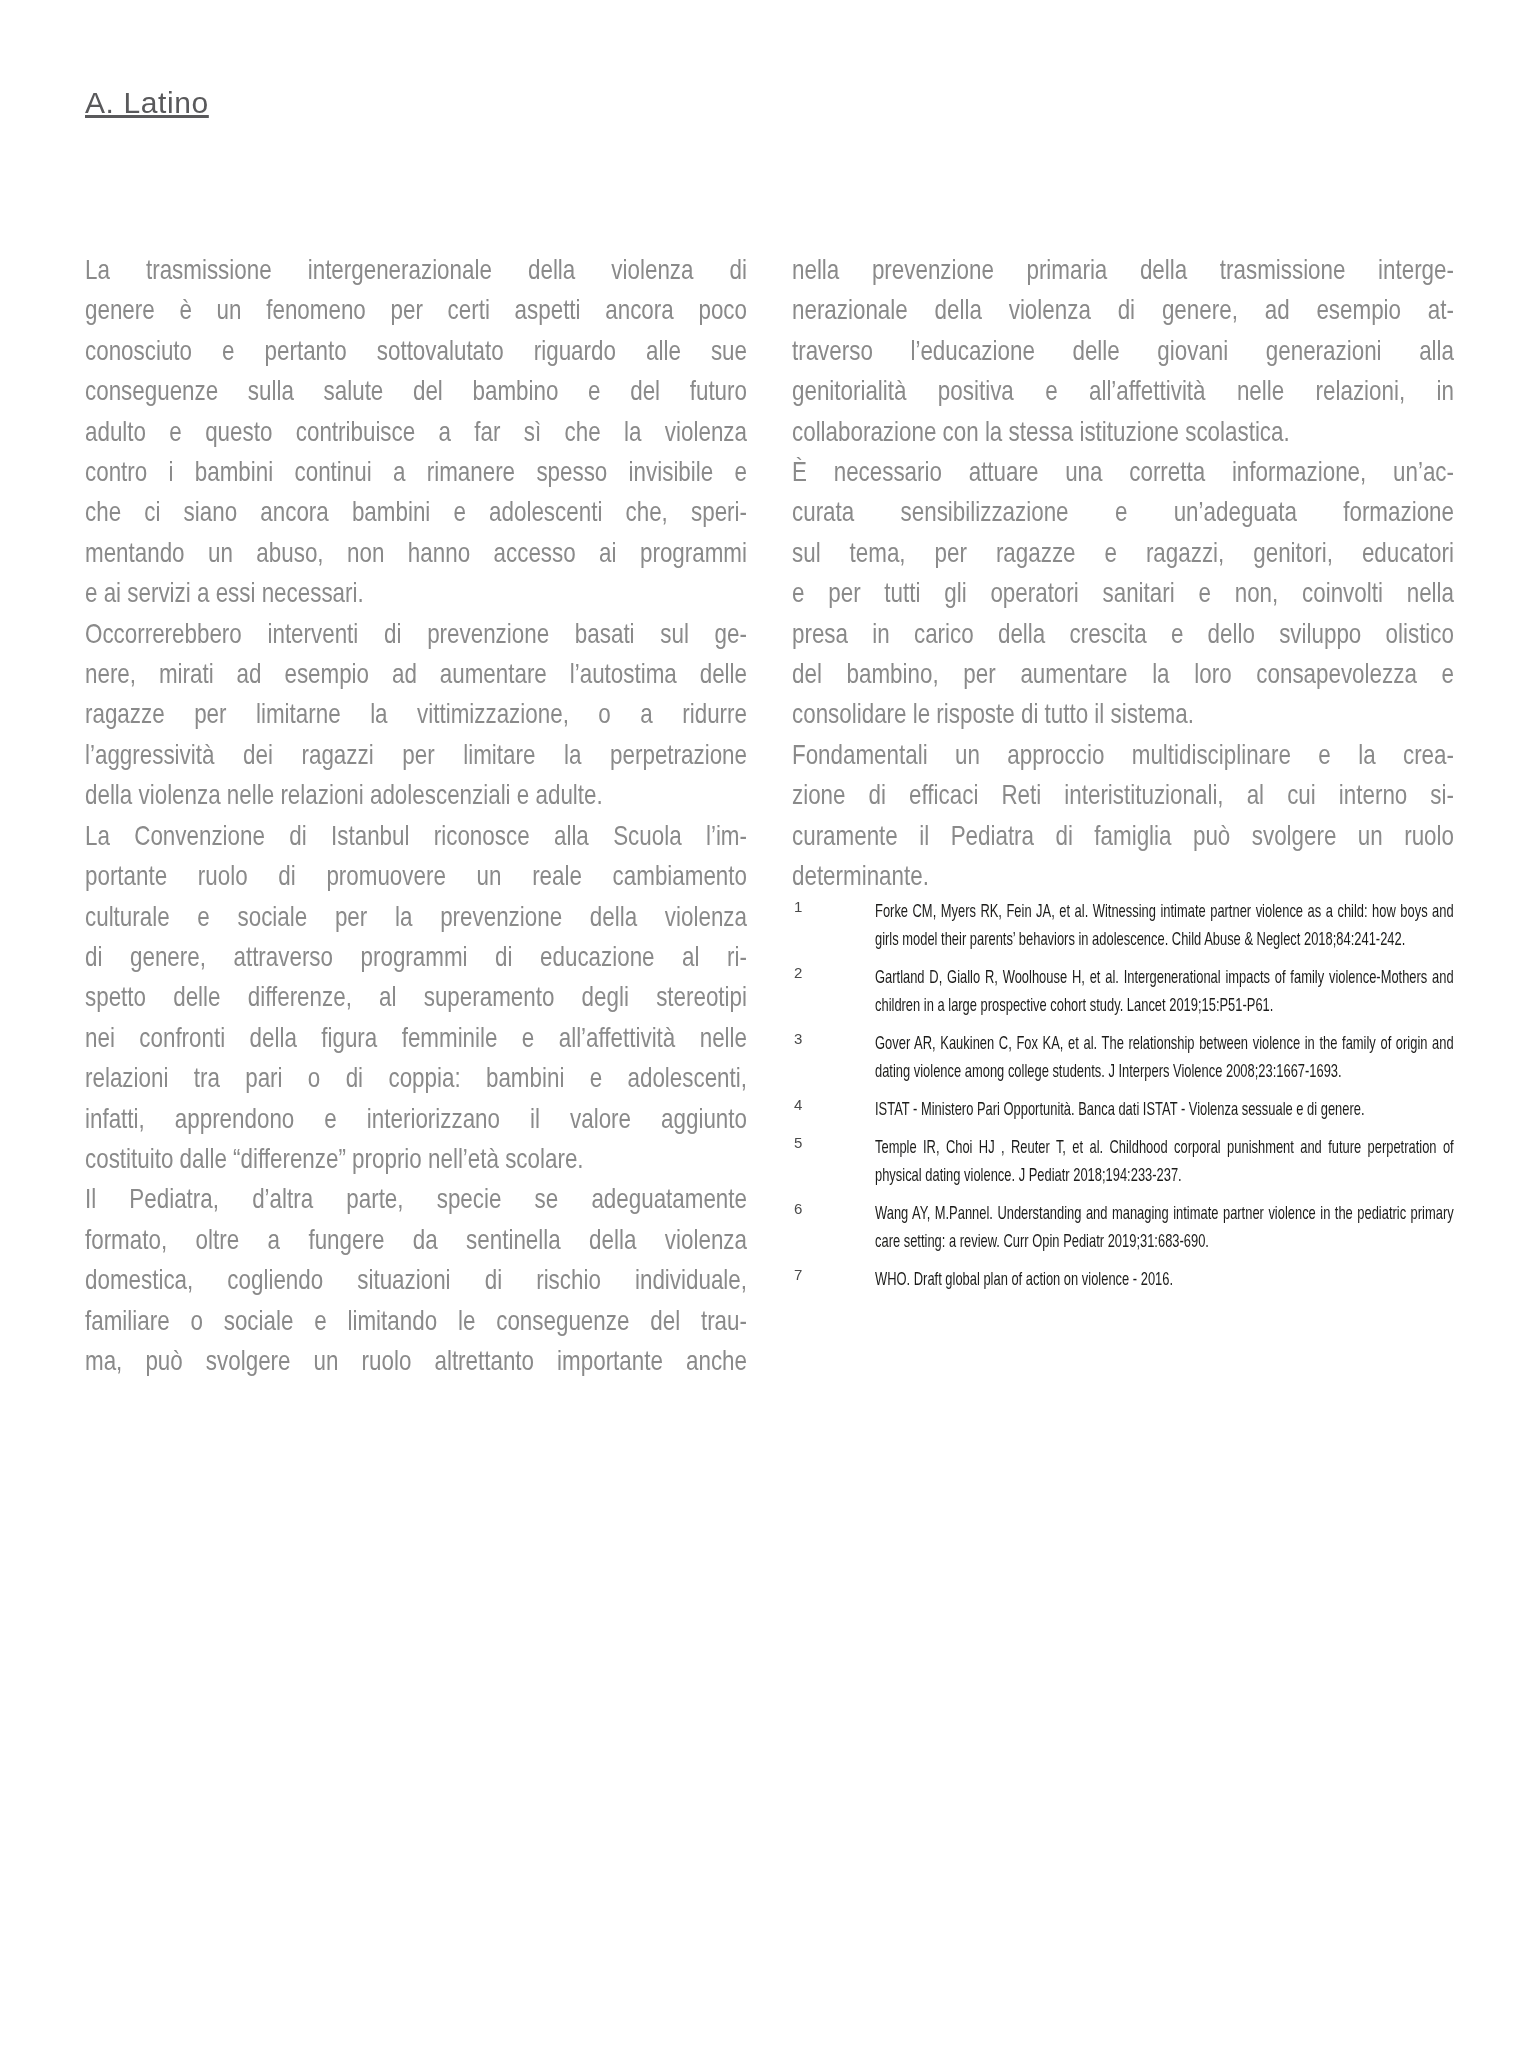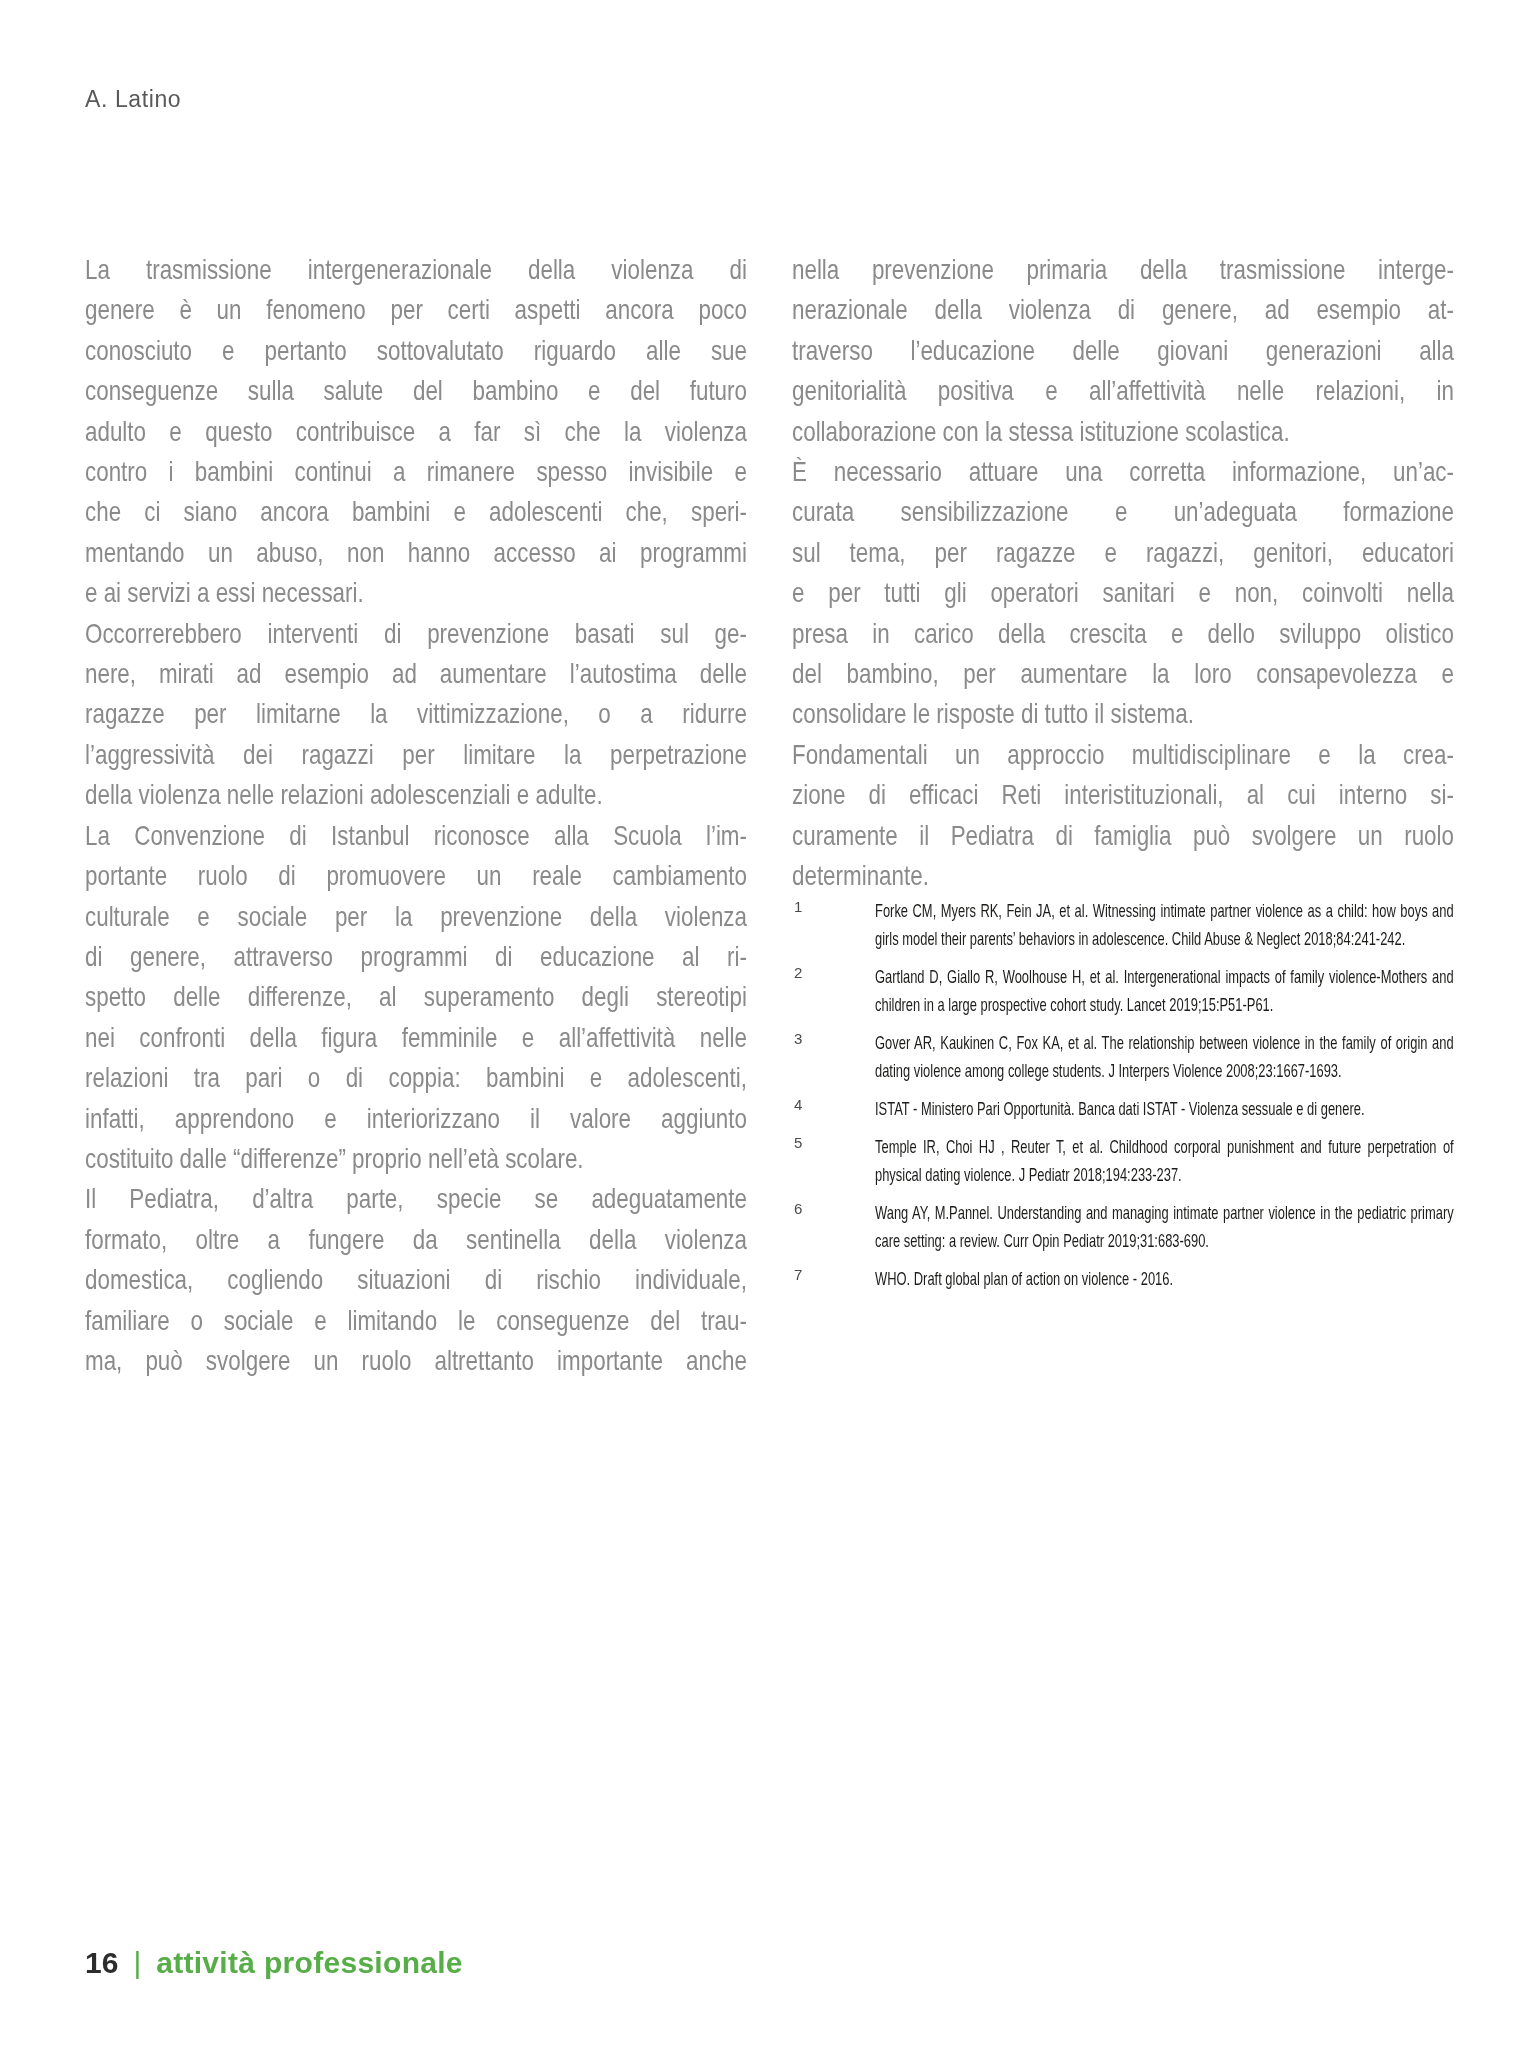--- a/index.html
+++ b/index.html
@@ -6,21 +6,21 @@
   .page{
     position:relative;
     width:1536px;height:2048px;
     background:#ffffff;
     margin:0 auto;
     overflow:hidden;
     font-family:"Liberation Sans", sans-serif;
   }
   .running-header{
     position:absolute;left:85px;top:86px;
-    font-size:23px;color:#59595b;letter-spacing:0.6px;
+    font-size:30px;color:#59595b;letter-spacing:0.6px;text-decoration:underline;
   }
   .columns{
     position:absolute;left:85px;top:250px;
     width:1369px;
     display:flex;gap:45px;
   }
   .col{width:662px;flex:0 0 662px;}
   .section-heading{
     margin:0 0 5px 0;
     font-size:35px;line-height:42px;font-weight:bold;
@@ -168,19 +168,14 @@
             <li class="ref-item">
               <span class="ref-num">7</span>
               <div class="ref-text">WHO. Draft global plan of action on violence - 2016.</div>
             </li>
           </ol>
       </div>
     </div>
 
   </div>
 
-  <div class="footer">
-    <span class="pagenum">16</span>
-    <span class="sep">|</span>
-    <span class="section">attività professionale</span>
-  </div>
 
 </div>
 
 </body></html>

